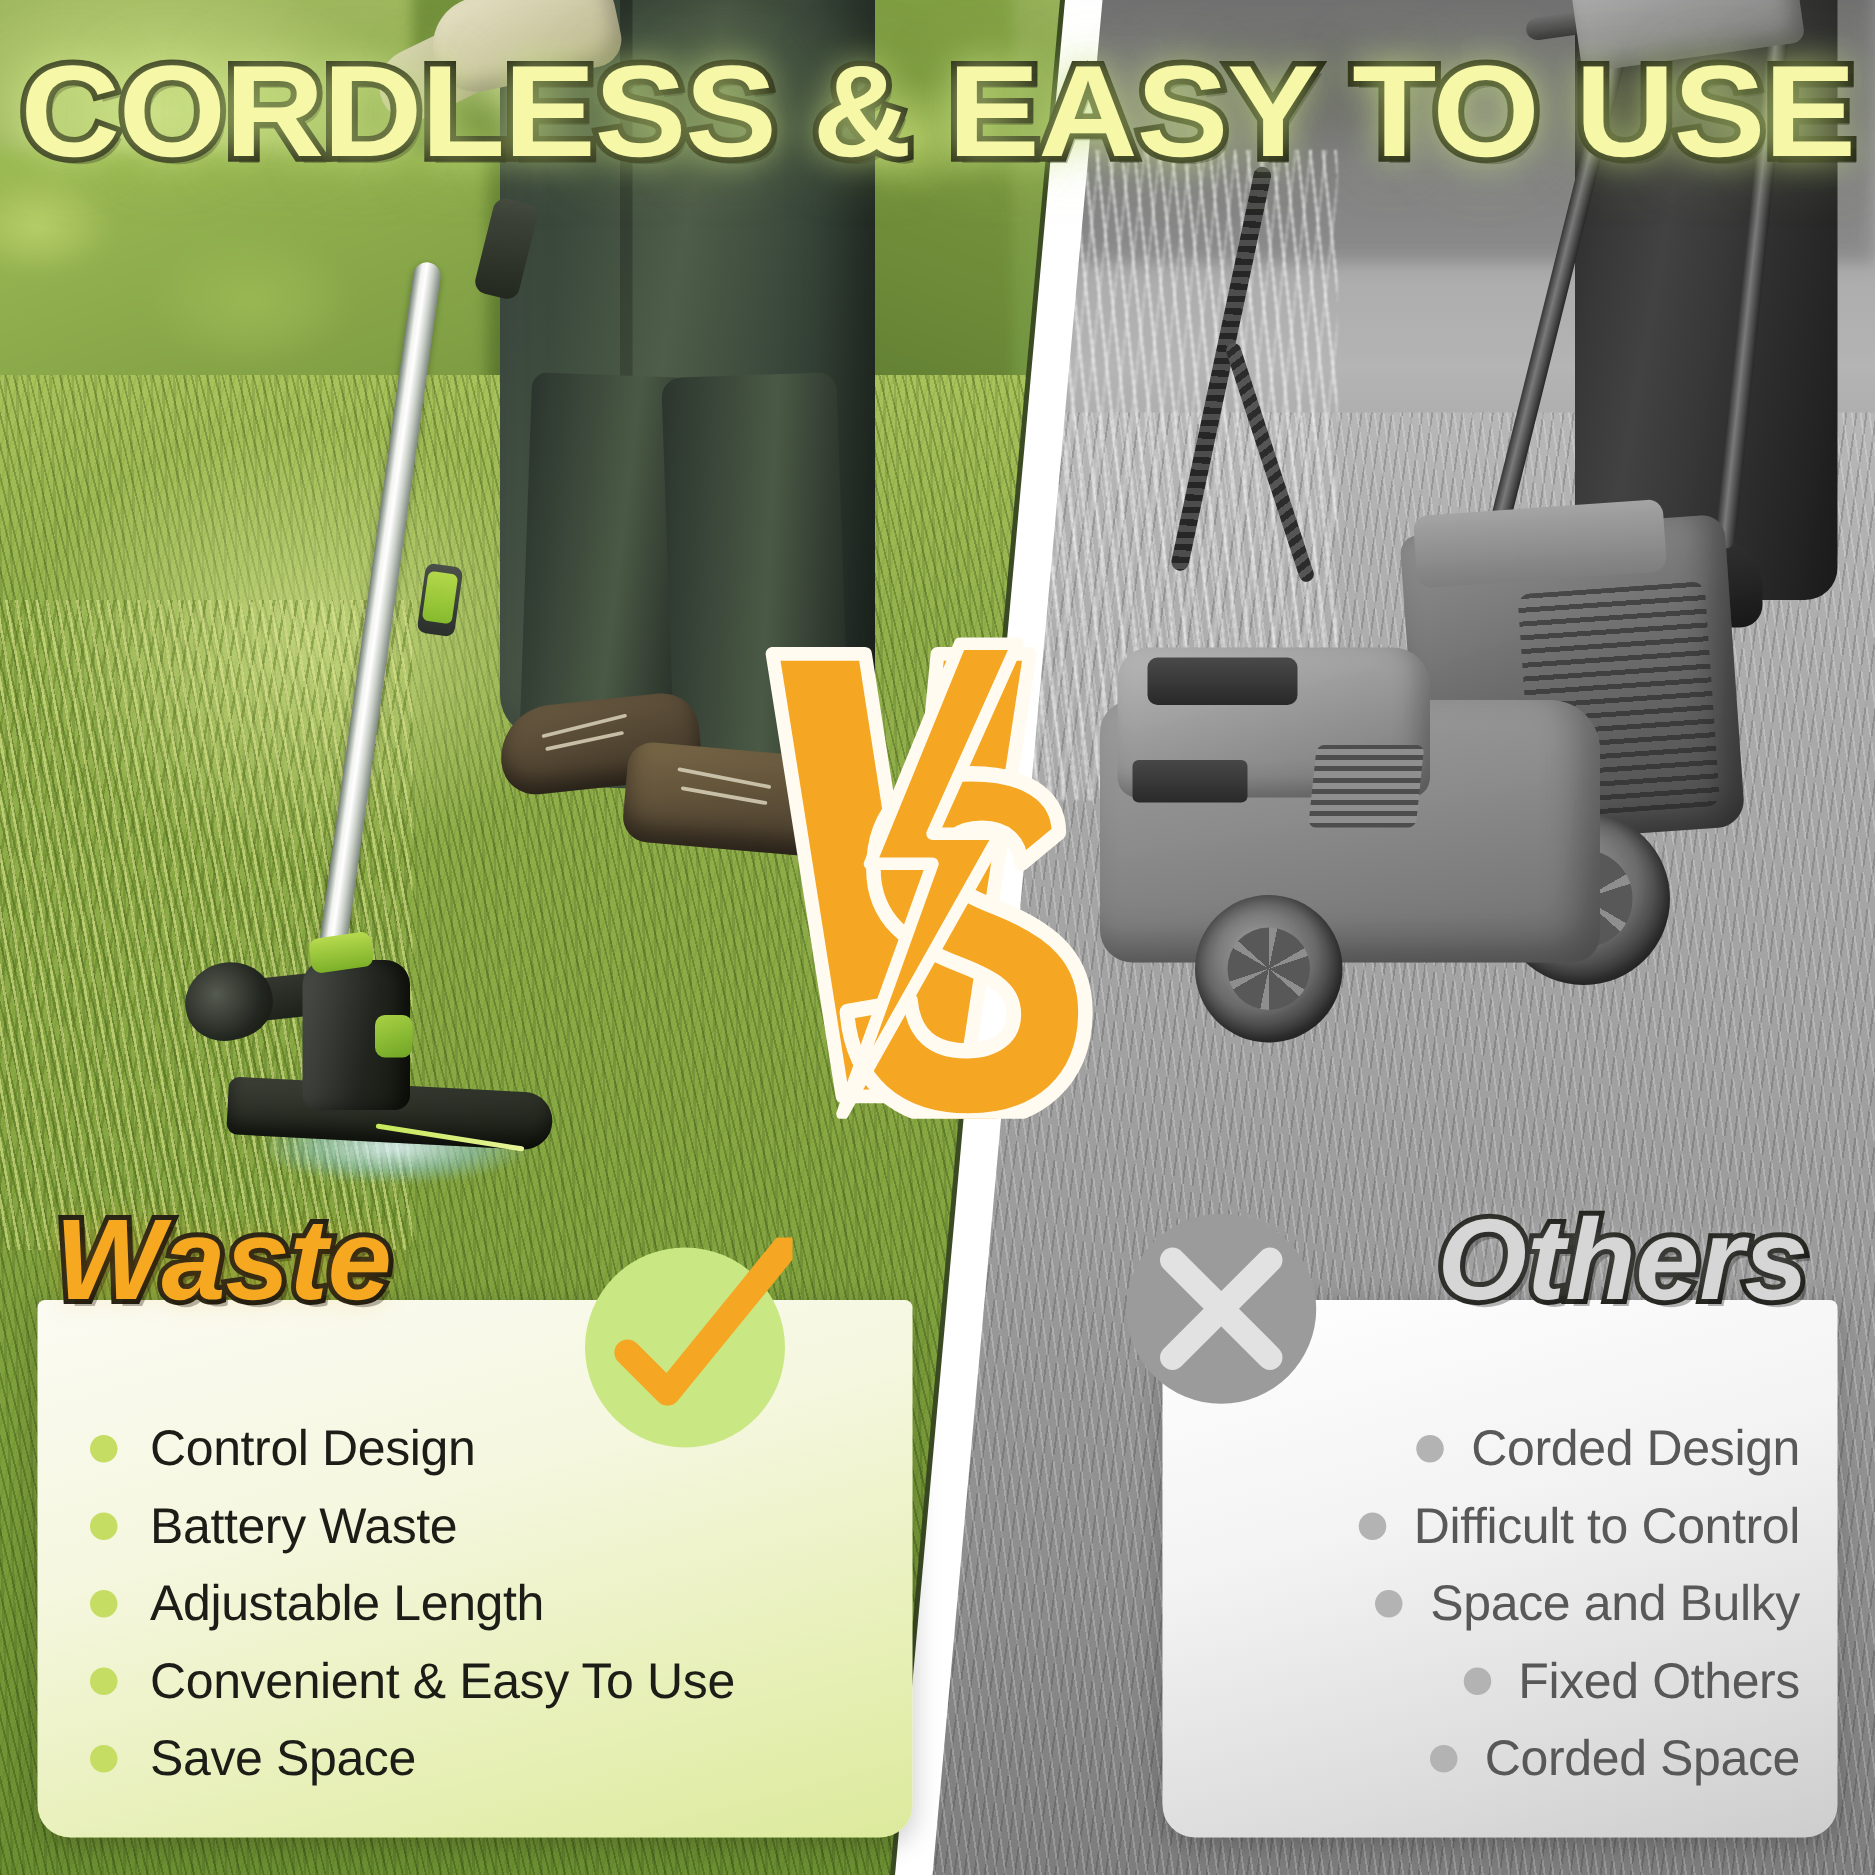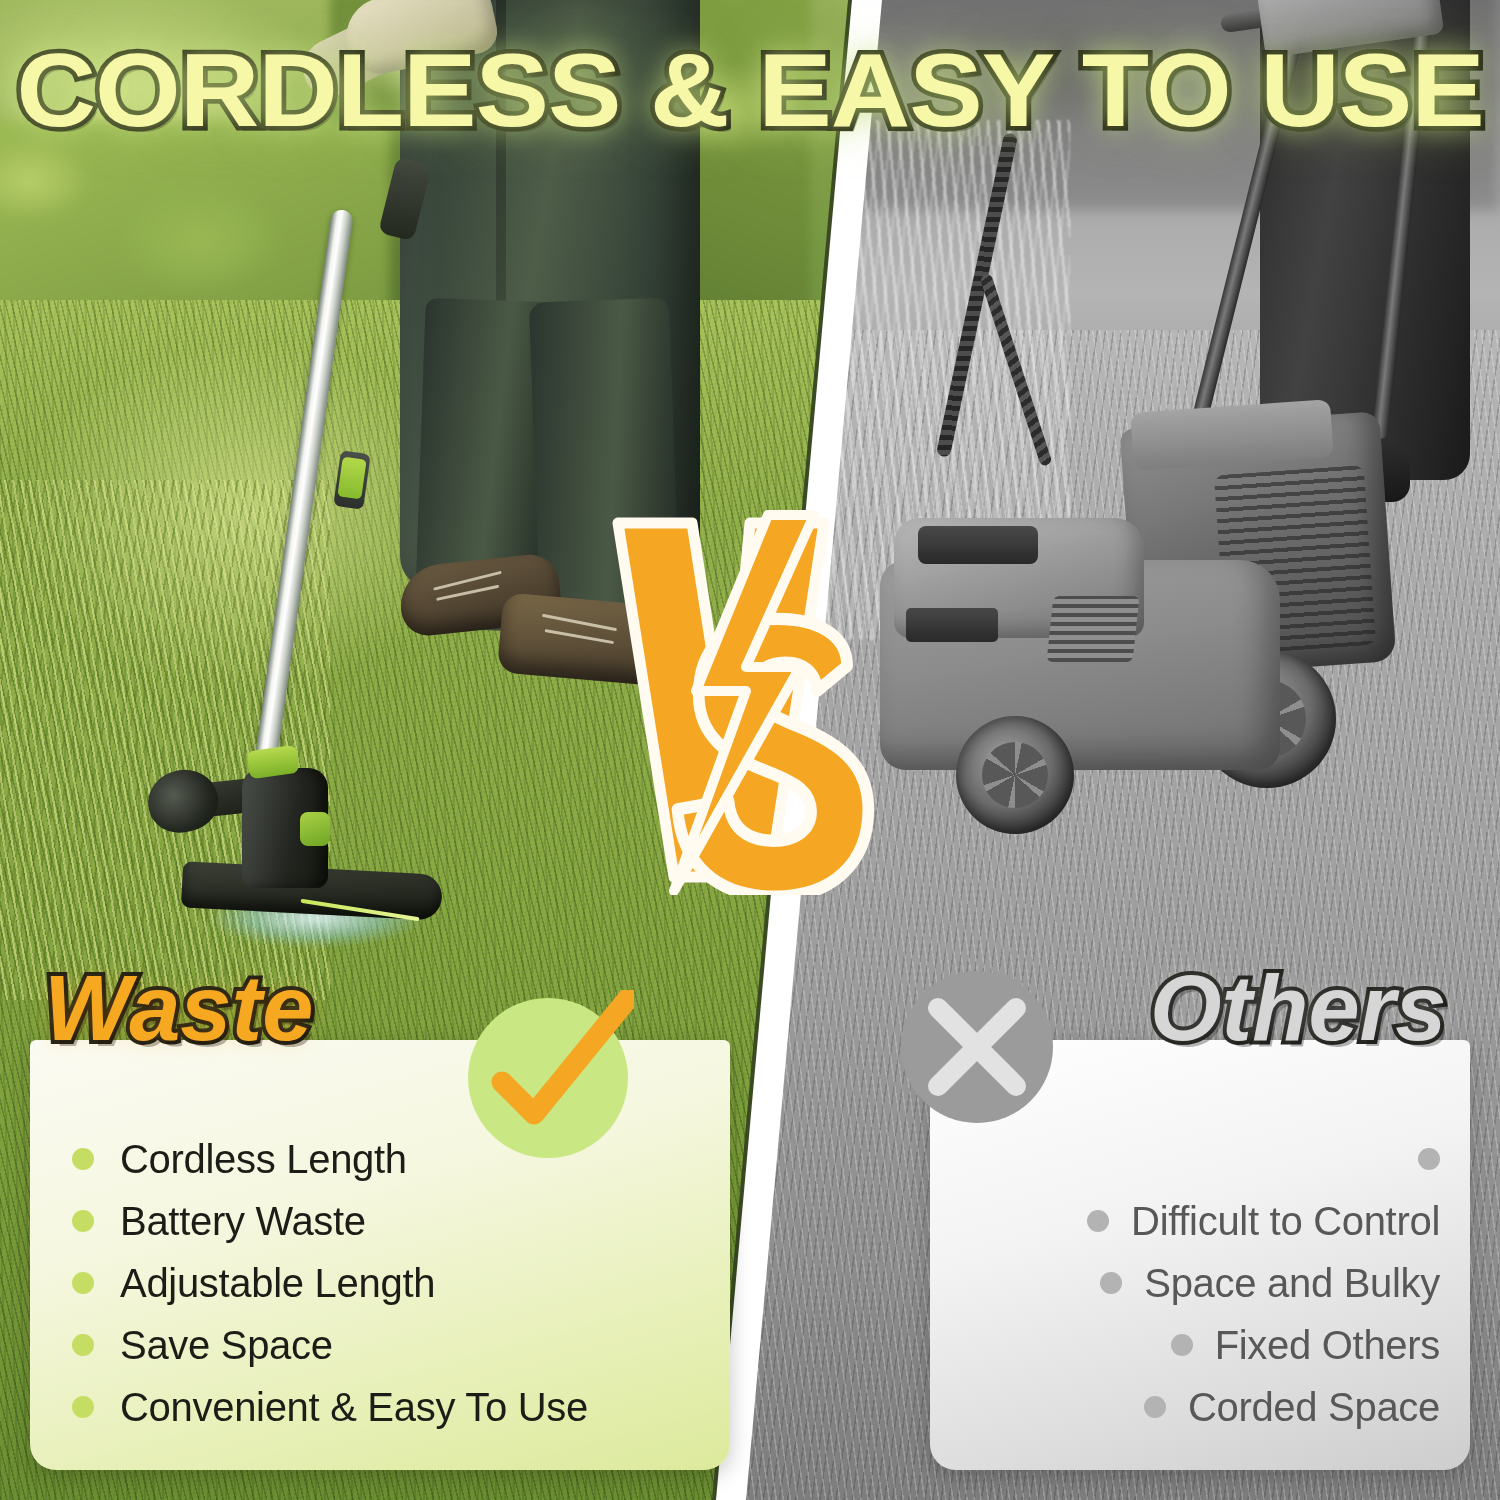--- a/index.html
+++ b/index.html
@@ -511,54 +511,55 @@
   <div id="check-badge">
     <svg viewBox="0 0 172 172">
       <circle cx="86" cy="88" r="80" fill="#C9E884"></circle>
       <path d="M40 92 L72 124 L168 6" fill="none" stroke="#F5A623" stroke-width="21" stroke-linecap="round" stroke-linejoin="round"></path>
     </svg>
   </div>
 
   <ul class="feat-list" id="ours-list">
     <li class="feat-item">
       <span class="bullet"></span>
-      <span class="feat-text">Cordless Length</span>
+      <span class="feat-text">Control Design</span>
     </li>
     <li class="feat-item">
       <span class="bullet"></span>
       <span class="feat-text">Battery Waste</span>
     </li>
     <li class="feat-item">
       <span class="bullet"></span>
       <span class="feat-text">Adjustable Length</span>
     </li>
     <li class="feat-item">
       <span class="bullet"></span>
+      <span class="feat-text">Convenient &amp; Easy To Use</span>
+    </li>
+    <li class="feat-item">
+      <span class="bullet"></span>
       <span class="feat-text">Save Space</span>
-    </li>
-    <li class="feat-item">
-      <span class="bullet"></span>
-      <span class="feat-text">Convenient &amp; Easy To Use</span>
     </li>
   </ul>
 
   <div class="panel" id="others-panel"></div>
 
   <div class="big-label" id="label-others">Others</div>
 
   <div id="x-badge">
     <svg viewBox="0 0 158 158">
       <circle cx="79" cy="79" r="76" fill="#9B9B9B"></circle>
       <path d="M40 40 L118 118 M118 40 L40 118" stroke="#E2E2E2" stroke-width="20" stroke-linecap="round"></path>
     </svg>
   </div>
 
   <ul class="feat-list" id="others-list">
     <li class="feat-item">
       <span class="bullet"></span>
+      <span class="feat-text">Corded Design</span>
     </li>
     <li class="feat-item">
       <span class="bullet"></span>
       <span class="feat-text">Difficult to Control</span>
     </li>
     <li class="feat-item">
       <span class="bullet"></span>
       <span class="feat-text">Space and Bulky</span>
     </li>
     <li class="feat-item">

